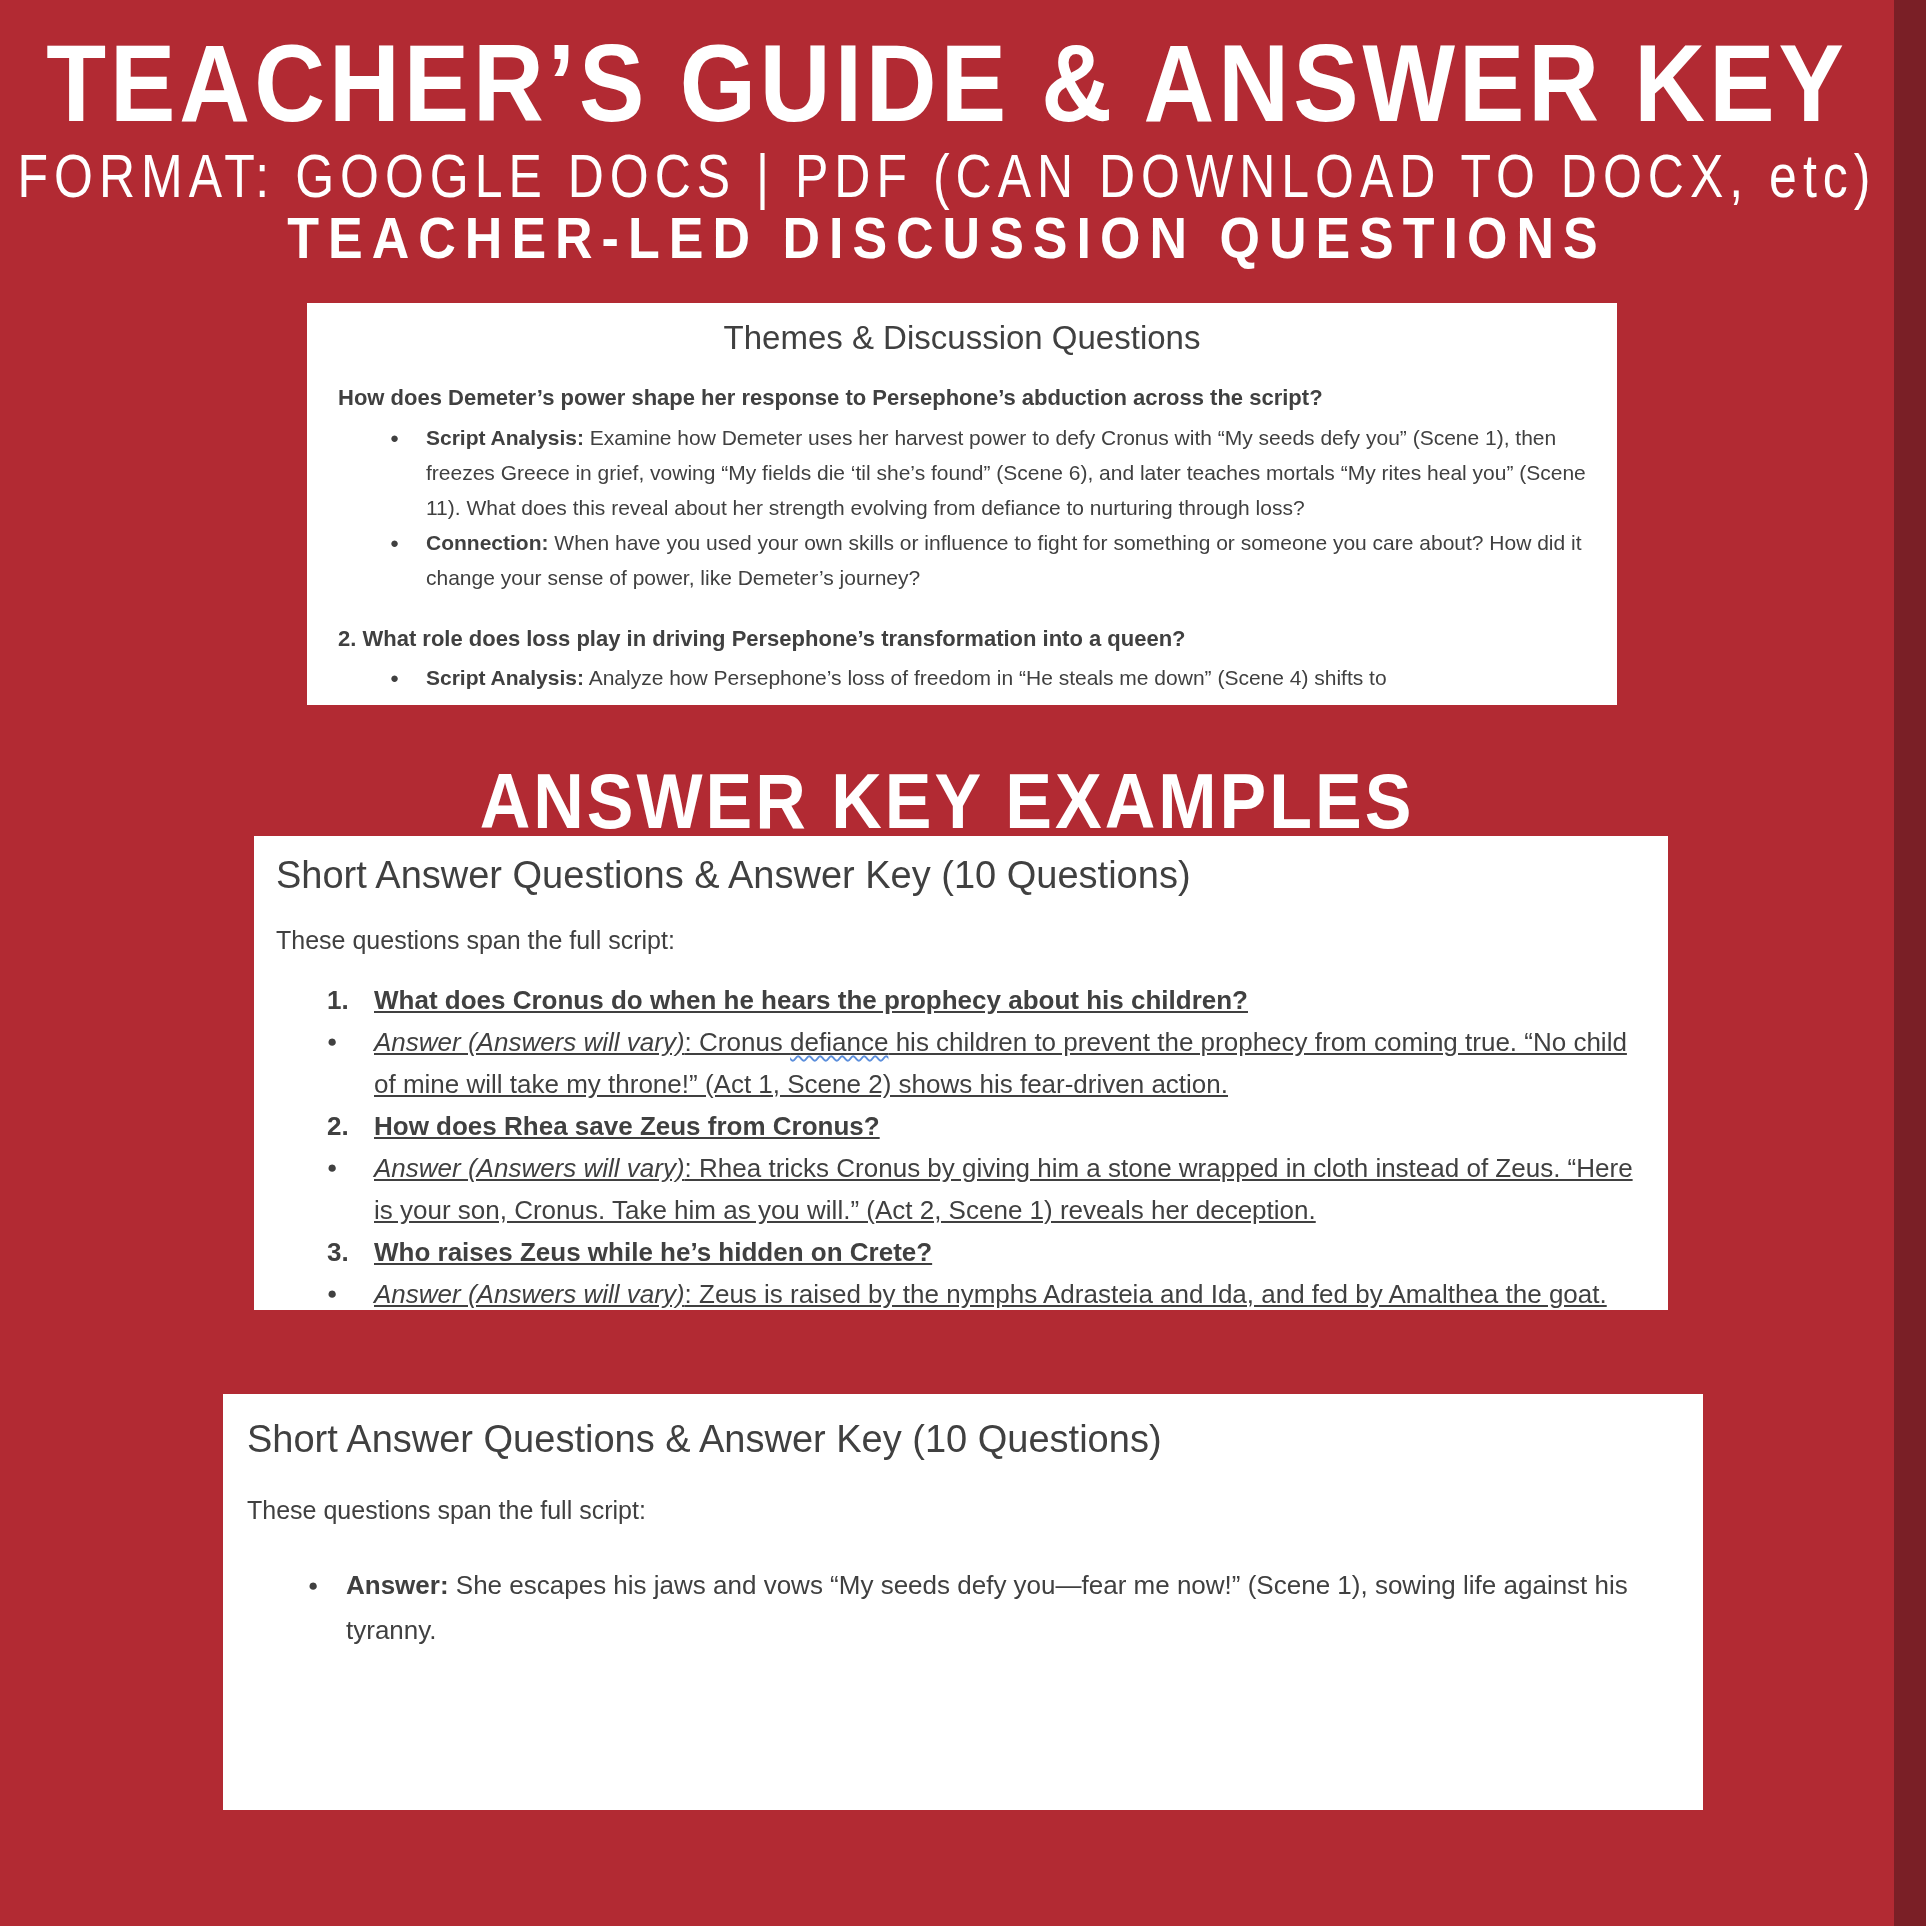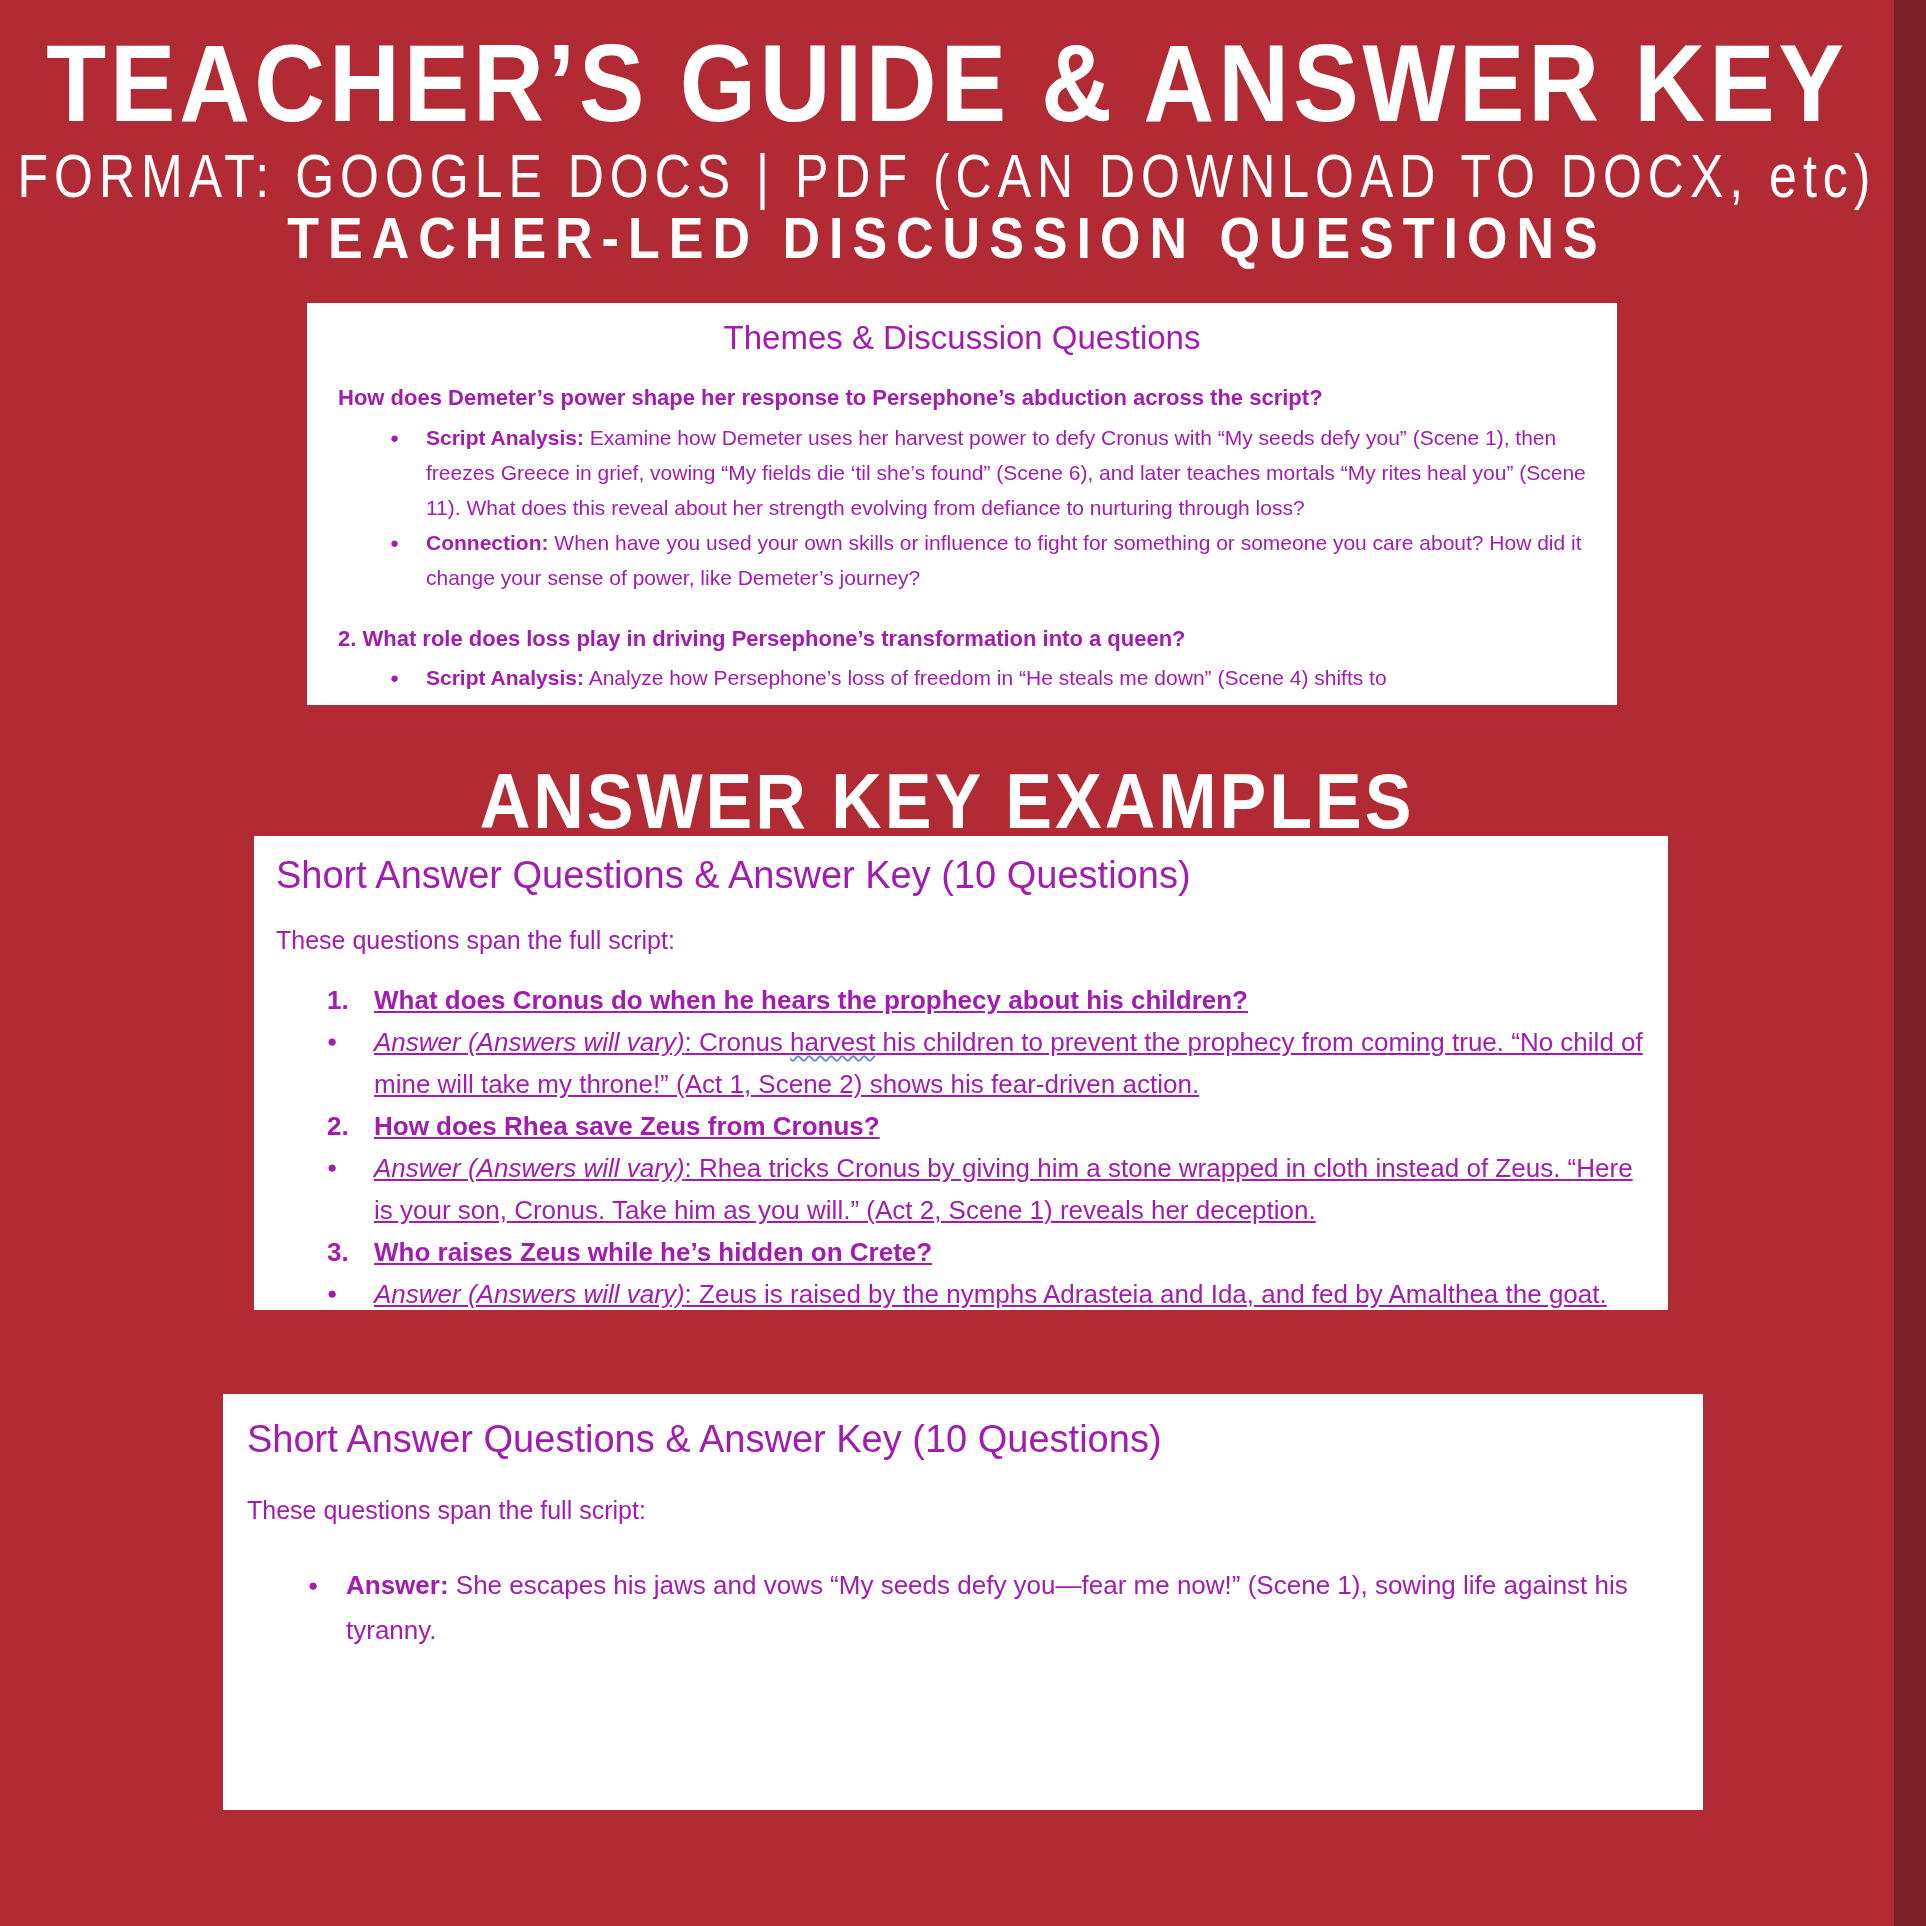--- a/index.html
+++ b/index.html
@@ -34,21 +34,21 @@
   }
   .mid-heading{
     position:absolute;top:756px;left:0;width:100%;
     text-align:center;color:#fff;
     font-size:70px;font-weight:800;letter-spacing:3px;
     transform:scaleY(1.12);transform-origin:center top;
     white-space:nowrap;
   }
   
   .panel{
-    position:absolute;background:#ffffff;color:#a21caf;
+    position:absolute;background:#ffffff;color:#404040;
     overflow:hidden;box-sizing:border-box;
   }
   .panel-themes{left:307px;top:303px;width:1310px;height:402px;padding:0 18px;}
   .panel-sa-top{left:254px;top:836px;width:1414px;height:474px;padding:0 22px;}
   .panel-sa-bottom{left:223px;top:1394px;width:1480px;height:416px;padding:0 24px;}
 
   
   .panel-themes .doc-title{
     margin:15px 0 0 0;text-align:center;
     font-size:33px;font-weight:400;line-height:40px;
@@ -142,21 +142,21 @@
     <p class="intro">These questions span the full script:</p>
 
     <div class="qa-list">
 
       <div class="row qrow">
         <span class="marker num">1.</span>
         <span class="txt">What does Cronus do when he hears the prophecy about his children?</span>
       </div>
       <div class="row">
         <span class="marker blt">●</span>
-        <span class="txt"><i class="lead-i">Answer (Answers will vary)</i><span>: Cronus </span><span class="sp" style="text-decoration-color:#5b8edc">harvest</span><span> his children to prevent the prophecy from coming true. “No child of mine will take my throne!” (Act 1, Scene 2) shows his fear-driven action.</span></span>
+        <span class="txt"><i class="lead-i">Answer (Answers will vary)</i><span>: Cronus </span><span class="sp" style="text-decoration-color:#5b8edc">defiance</span><span> his children to prevent the prophecy from coming true. “No child of mine will take my throne!” (Act 1, Scene 2) shows his fear-driven action.</span></span>
       </div>
 
       <div class="row qrow">
         <span class="marker num">2.</span>
         <span class="txt">How does Rhea save Zeus from Cronus?</span>
       </div>
       <div class="row">
         <span class="marker blt">●</span>
         <span class="txt"><i class="lead-i">Answer (Answers will vary)</i><span>: Rhea tricks Cronus by giving him a stone wrapped in cloth instead of Zeus. “Here is your son, Cronus. Take him as you will.” (Act 2, Scene 1) reveals her deception.</span></span>
       </div>

